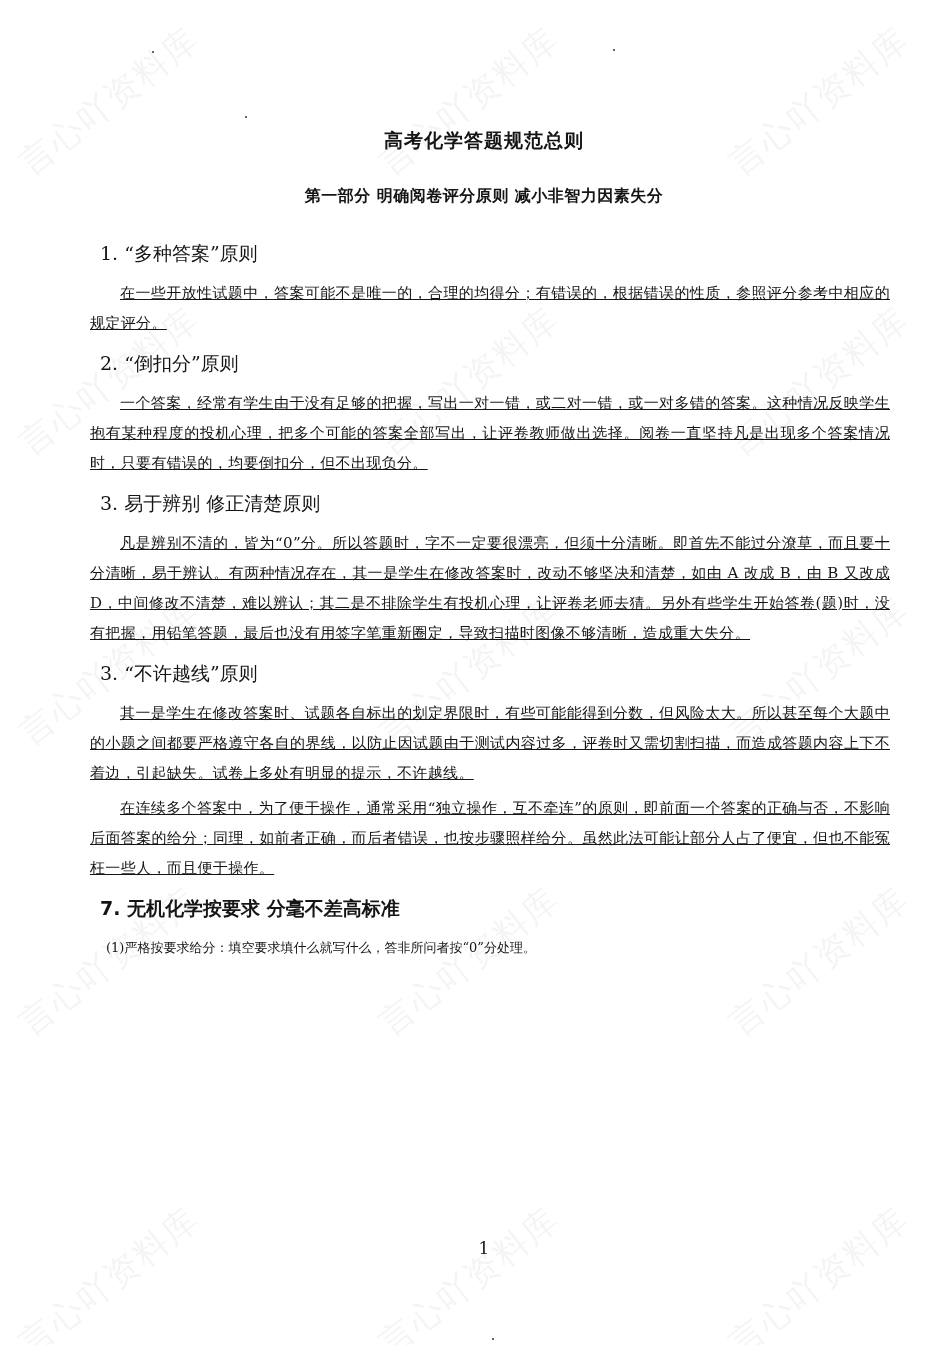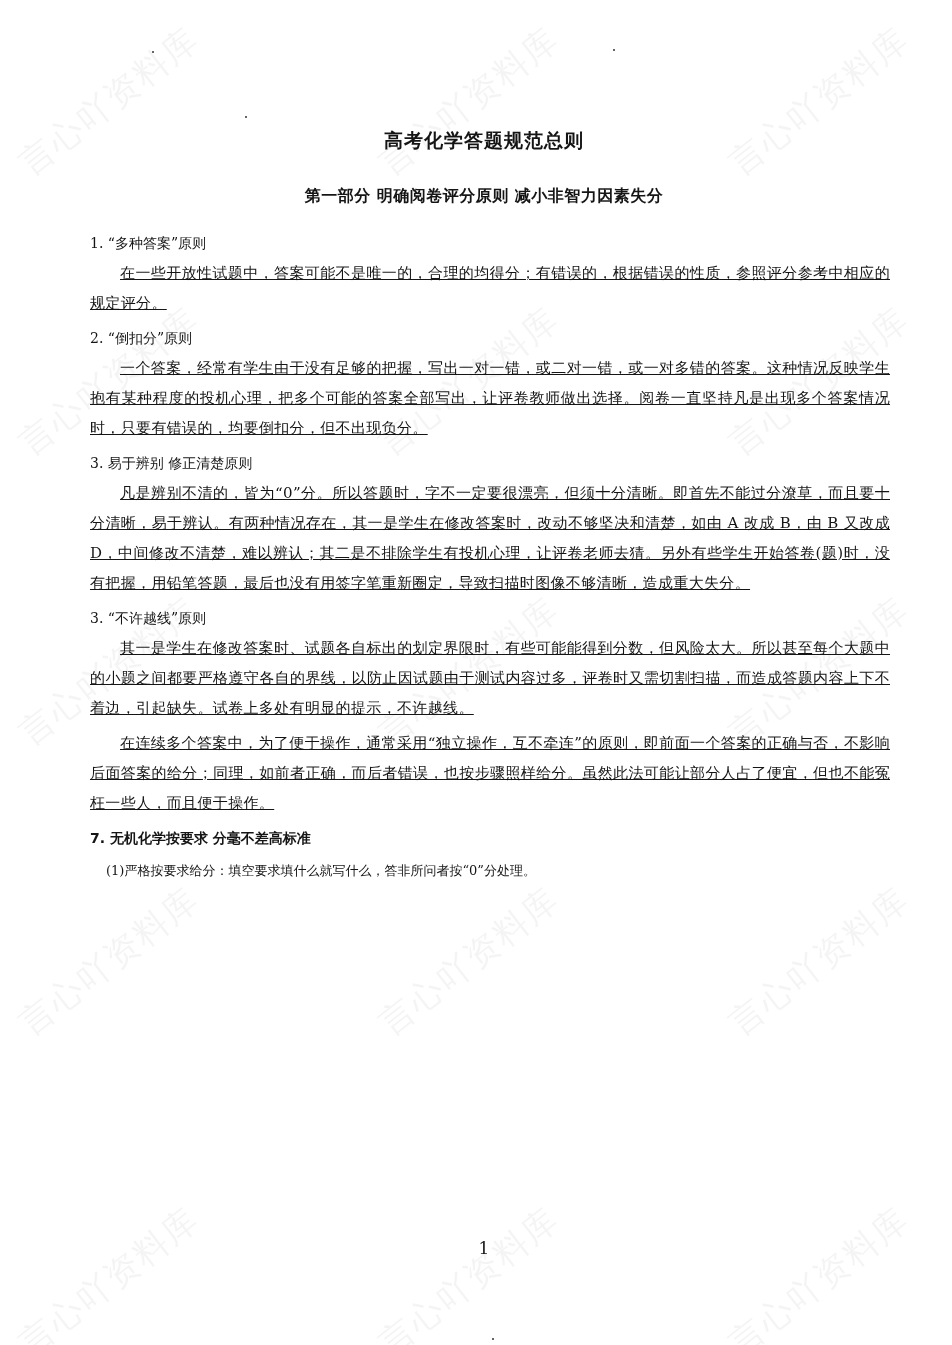--- a/index.html
+++ b/index.html
@@ -60,24 +60,24 @@
     font-size: 16px;
     letter-spacing: 0.5px;
   }
   .content {
     position: absolute;
     left: 90px;
     top: 228px;
     width: 800px;
   }
   .heading {
-    font-size: 14px;
+    font-size: 19px;
     line-height: 30px;
     height: 30px;
-    margin: 0;
+    margin: 10px;
     white-space: nowrap;
   }
   .heading.bold {
     font-family: "DejaVu Sans", "Liberation Sans", sans-serif;
     font-weight: bold;
   }
   .para {
     font-size: 15px;
     line-height: 30px;
     margin: 0;

